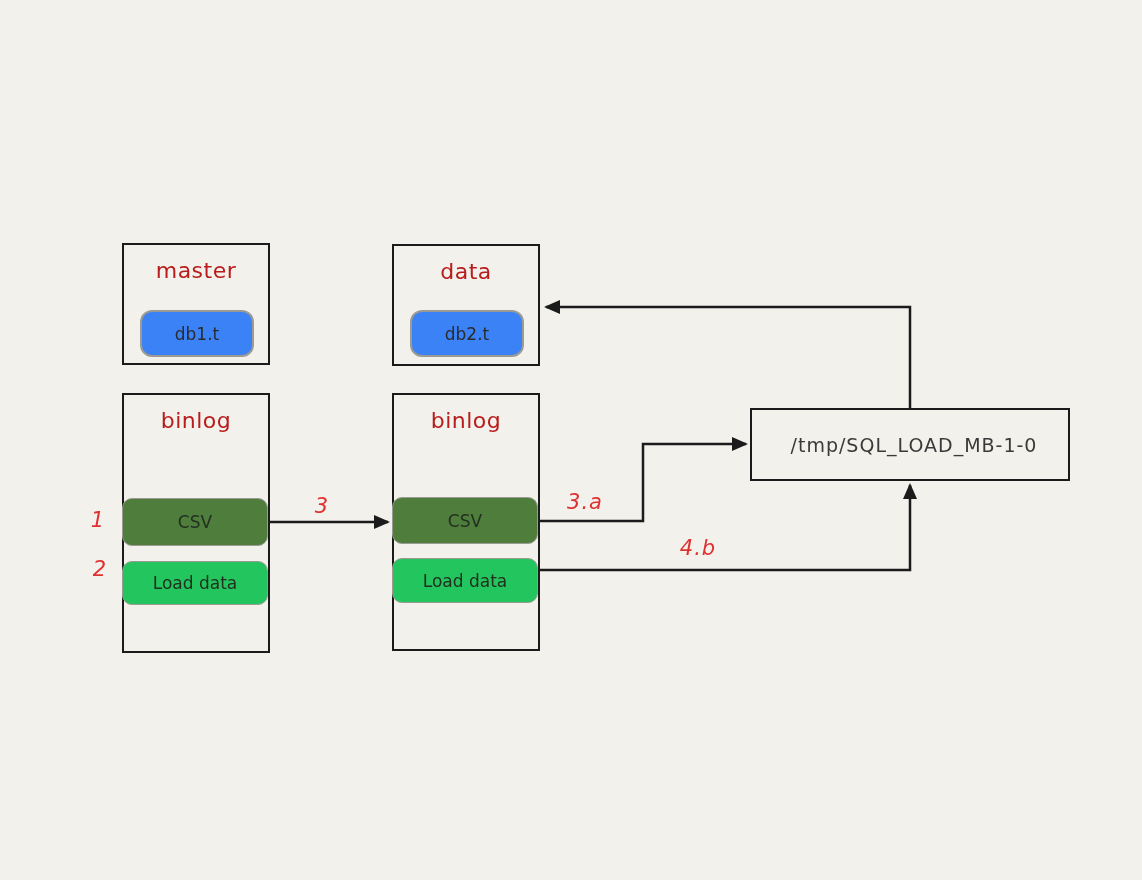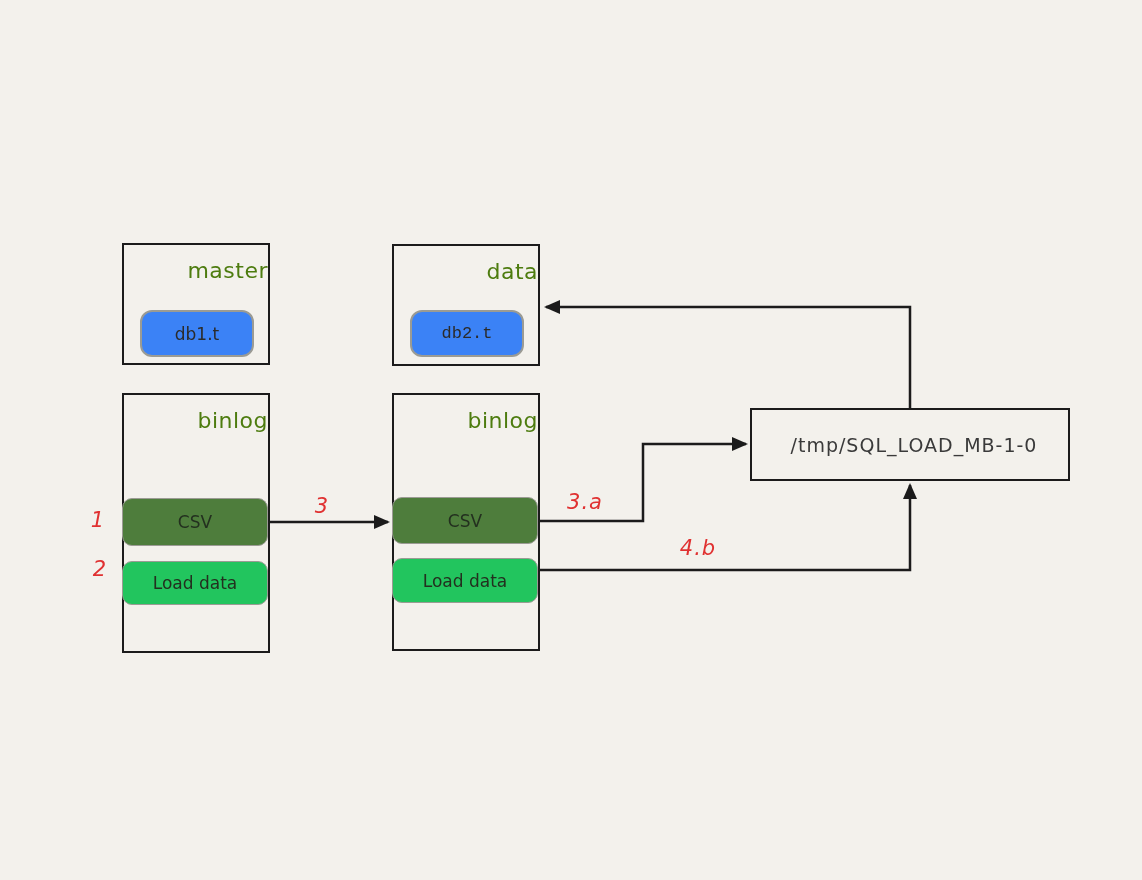--- a/index.html
+++ b/index.html
@@ -7,21 +7,21 @@
     width:1142px;height:880px;overflow:hidden;
     font-family:"DejaVu Sans", sans-serif;
     background:#f3f1ec;
   }
   .canvas{position:relative;width:1142px;height:880px;background:#f3f1ec;}
   .node{
     position:absolute;border:2.5px solid #1b1b1b;background:#f3f1ec;
     box-sizing:border-box;color:#2b2b2b;
   }
   .node-title{
-    text-align:right;font-size:22px;padding-top:13px;color:#4d7c0f;
+    text-align:center;font-size:22px;padding-top:13px;color:#b91c1c;
     letter-spacing:0.5px;
   }
   .db-chip{
     position:absolute;border:2px solid #9b9b94;border-radius:12px;
     box-sizing:border-box;display:flex;align-items:center;justify-content:center;
     font-size:17px;color:#2b2b2b;background:#3b82f6;
   }
   .event-chip{
     position:absolute;border:1.5px solid #9b9b94;border-radius:10px;
     box-sizing:border-box;display:flex;align-items:center;justify-content:center;
@@ -48,21 +48,21 @@
   <div class="node" style="left:122px;top:243px;width:148px;height:122px;">
     <div class="node-title">master</div>
   </div>
   <div class="db-chip" style="left:140px;top:310px;width:114px;height:47px;">
     <span>db1.t</span>
   </div>
 
   <div class="node" style="left:392px;top:244px;width:148px;height:122px;">
     <div class="node-title">data</div>
   </div>
-  <div class="db-chip" style="left:410px;top:310px;width:114px;height:47px;font-family:Liberation Mono, monospace;">
+  <div class="db-chip" style="left:410px;top:310px;width:114px;height:47px;">
     <span>db2.t</span>
   </div>
 
   <div class="node" style="left:122px;top:393px;width:148px;height:260px;">
     <div class="node-title">binlog</div>
   </div>
 
   <div class="node" style="left:392px;top:393px;width:148px;height:258px;">
     <div class="node-title">binlog</div>
   </div>

